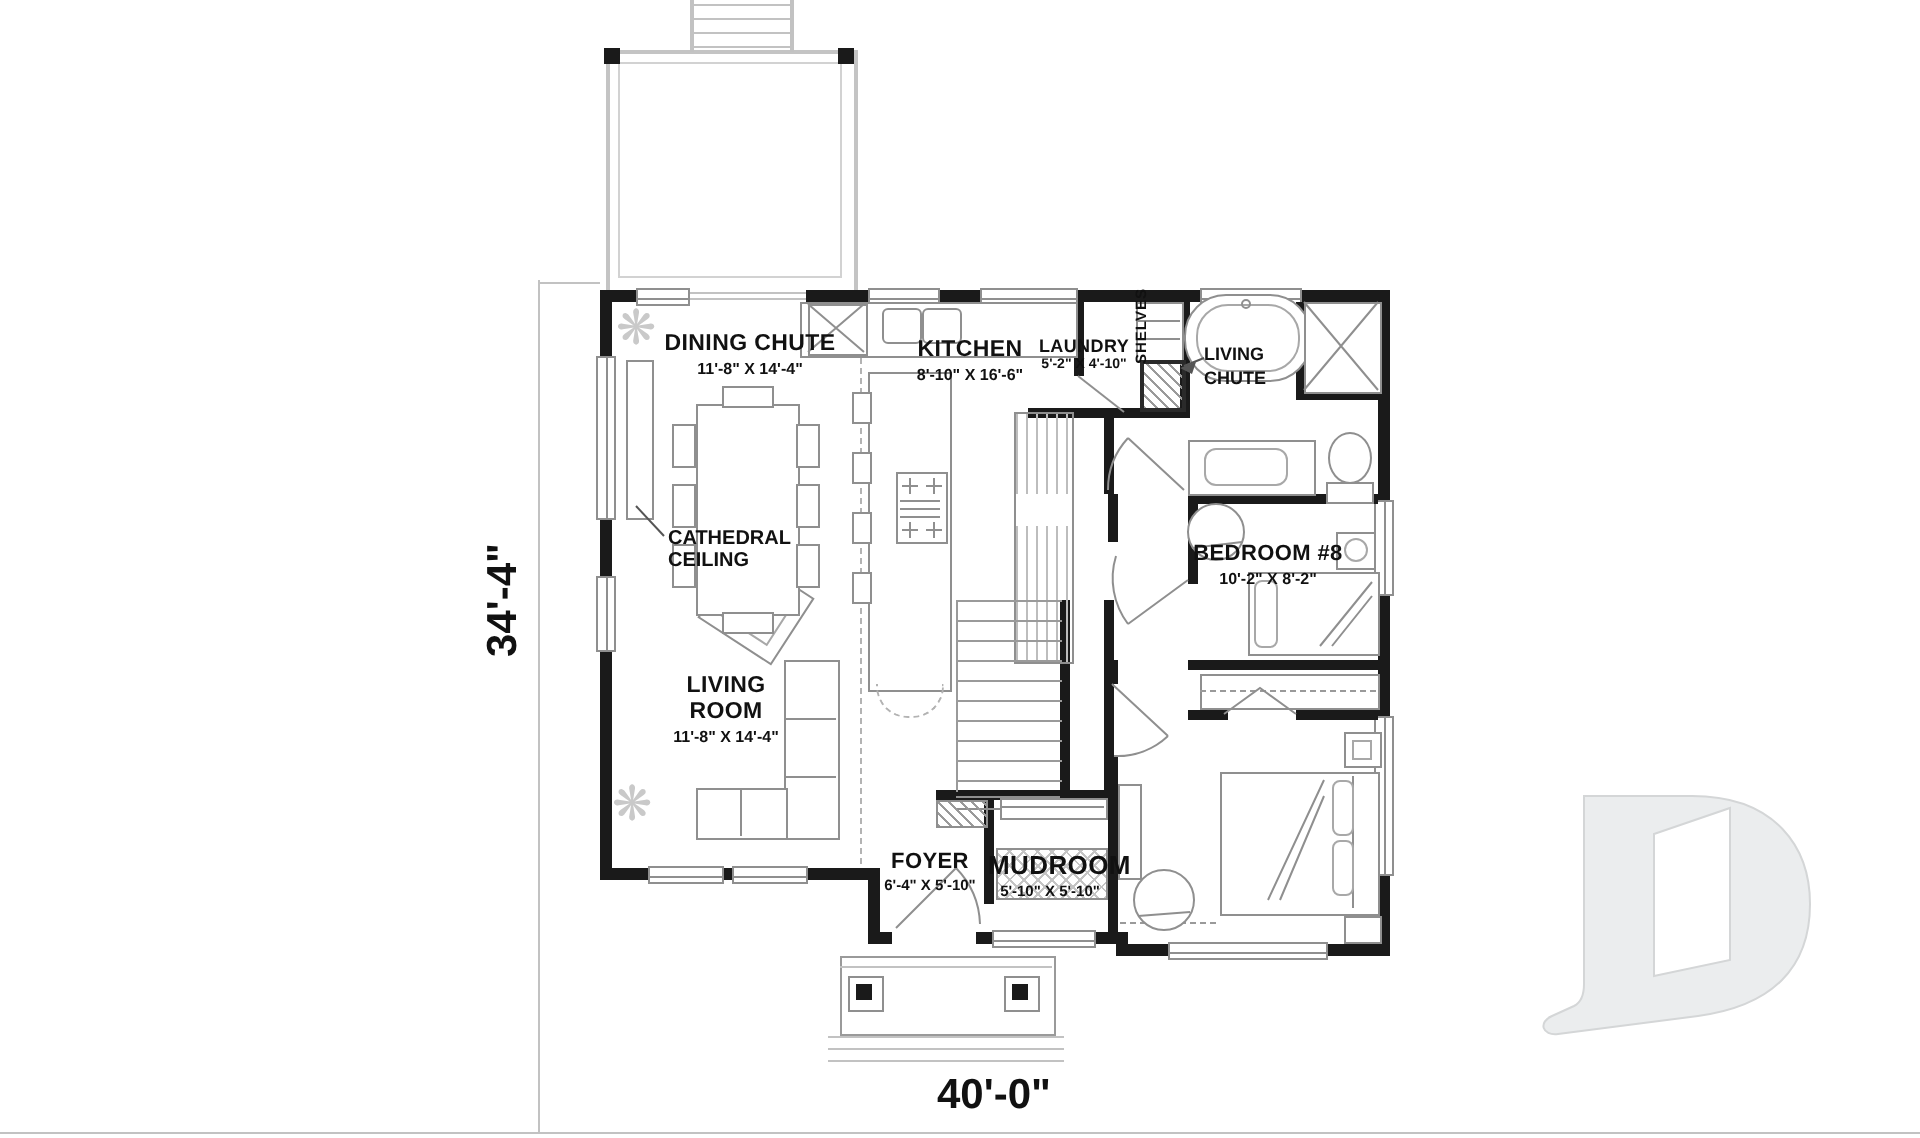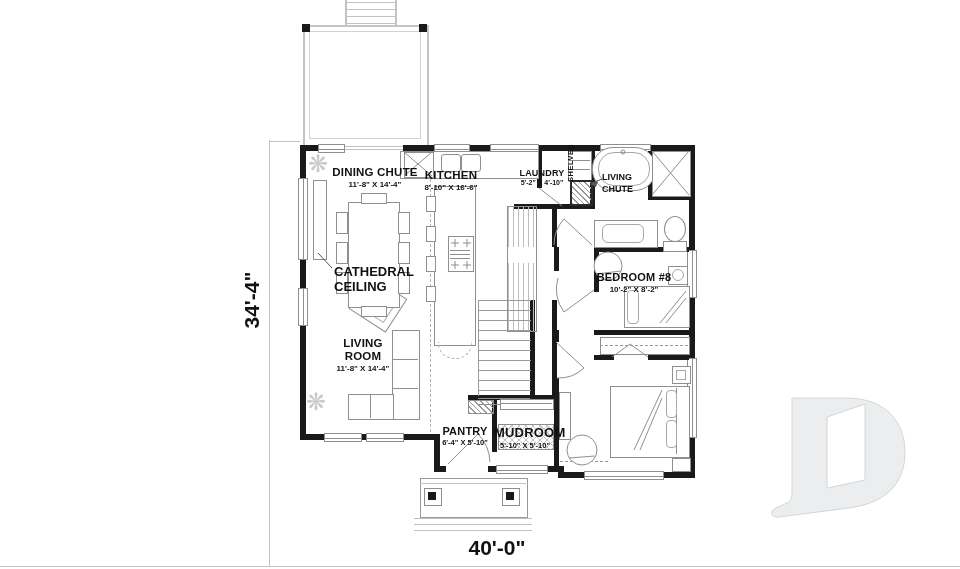--- a/index.html
+++ b/index.html
@@ -14,21 +14,21 @@
   .win.h::after{content:"";position:absolute;left:0;right:0;top:50%;border-top:1px solid var(--line,#8f8f8f);}
   .win.v::after{content:"";position:absolute;top:0;bottom:0;left:50%;border-left:1px solid var(--line,#8f8f8f);}
   .opening{position:absolute;background:#fff;}
   .dashv{position:absolute;border-left:1px dashed #b3b3b3;}
   .dashh{position:absolute;border-top:1px dashed #9a9a9a;}
   .lbl{position:absolute;font-weight:bold;text-align:center;line-height:1.15;color:var(--text,#111);}
   .room-name{font-size:11.5px;letter-spacing:.2px;}
   .room-size{font-size:8px;margin-top:1px;}
   .small-name{font-size:9px;}
   .small-size{font-size:7px;}
-  .annot{position:absolute;font-weight:bold;font-size:13px;color:var(--text,#111);}
+  .annot{position:absolute;font-weight:bold;font-size:10px;color:var(--text,#111);}
   .vert-text{writing-mode:vertical-rl;transform:rotate(180deg);font-size:7.5px;font-weight:bold;letter-spacing:.5px;}
   .hatch{background:repeating-linear-gradient(45deg,#9a9a9a 0 1px,transparent 1px 4px);}
   .xhatch{background:repeating-linear-gradient(45deg,#c4c4c4 0 1px,transparent 1px 5px),
               repeating-linear-gradient(-45deg,#c4c4c4 0 1px,transparent 1px 5px);}
   .vhatch{background:repeating-linear-gradient(90deg,#bdbdbd 0 1px,transparent 1px 5px);}
   .treads{background:repeating-linear-gradient(180deg,#9a9a9a 0 1px,transparent 1px 10px);}
   .dim-text{position:absolute;font-weight:bold;font-size:21px;text-align:center;color:#111;}
   svg.overlay{position:absolute;left:0;top:0;pointer-events:none;}
 </style>
 </head>
@@ -211,38 +211,38 @@
     <path d="M596,274 L621,271" stroke="#8f8f8f" fill="none"></path>
     <circle cx="582" cy="450" r="15" stroke="#8f8f8f" fill="#fff"></circle>
     <path d="M569,458 L595,456" stroke="#8f8f8f" fill="none"></path>
     <circle cx="623" cy="152" r="2" stroke="#8f8f8f" fill="none"></circle>
   </svg>
 
   <div class="lbl" style="left:320px;top:166px;width:110px;">
     <div class="room-name">DINING CHUTE</div>
     <div class="room-size">11'-8" X 14'-4"</div>
   </div>
-  <div class="lbl" style="left:406px;top:169px;width:90px;">
+  <div class="lbl" style="left:440px;top:169px;width:90px;">
     <div class="room-name">KITCHEN</div>
     <div class="room-size">8'-10" X 16'-6"</div>
   </div>
   <div class="lbl" style="left:514px;top:168px;width:56px;">
     <div class="room-name small-name">LAUNDRY</div>
     <div class="room-size small-size">5'-2" X 4'-10"</div>
   </div>
   <div class="lbl" style="left:596px;top:271px;width:76px;">
     <div class="room-name" style="font-size:11px;">BEDROOM #8</div>
     <div class="room-size">10'-2" X 8'-2"</div>
   </div>
   <div class="lbl" style="left:330px;top:337px;width:66px;">
     <div class="room-name">LIVING ROOM</div>
     <div class="room-size">11'-8" X 14'-4"</div>
   </div>
   <div class="lbl" style="left:436px;top:425px;width:58px;">
-    <div class="room-name" style="font-size:11px;">PANTRY</div>
+    <div class="room-name" style="font-size:11px;">FOYER</div>
     <div class="room-size" style="font-size:7.5px;">6'-4" X 5'-10"</div>
   </div>
   <div class="lbl" style="left:494px;top:426px;width:62px;">
     <div class="room-name" style="font-size:13px;">MUDROOM</div>
     <div class="room-size" style="font-size:7.5px;">5'-10" X 5'-10"</div>
   </div>
 
   <div class="annot" style="left:334px;top:264px;width:92px;">CATHEDRAL CEILING</div>
   <div class="annot" style="left:602px;top:172px;width:52px;font-size:9px;line-height:1.3;">LIVING CHUTE</div>
   <div class="annot vert-text" style="left:566px;top:148px;height:34px;">SHELVES</div>

